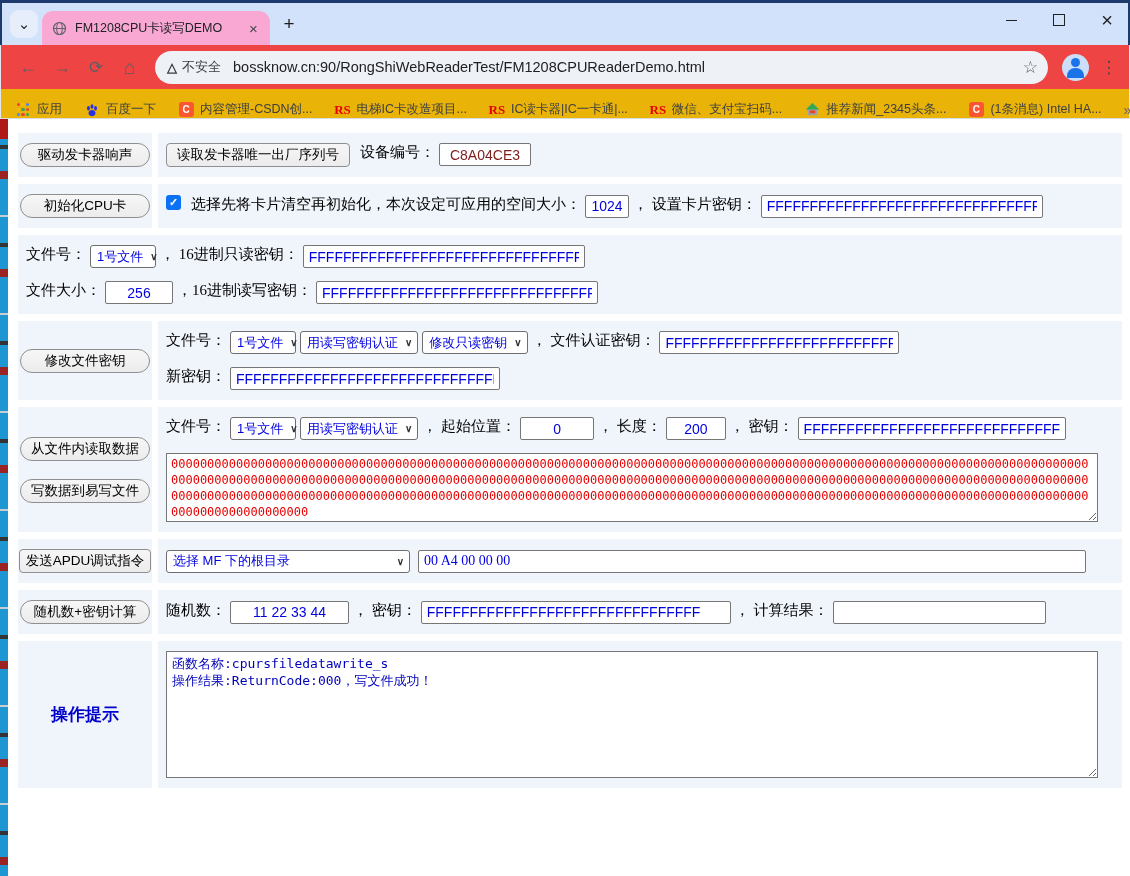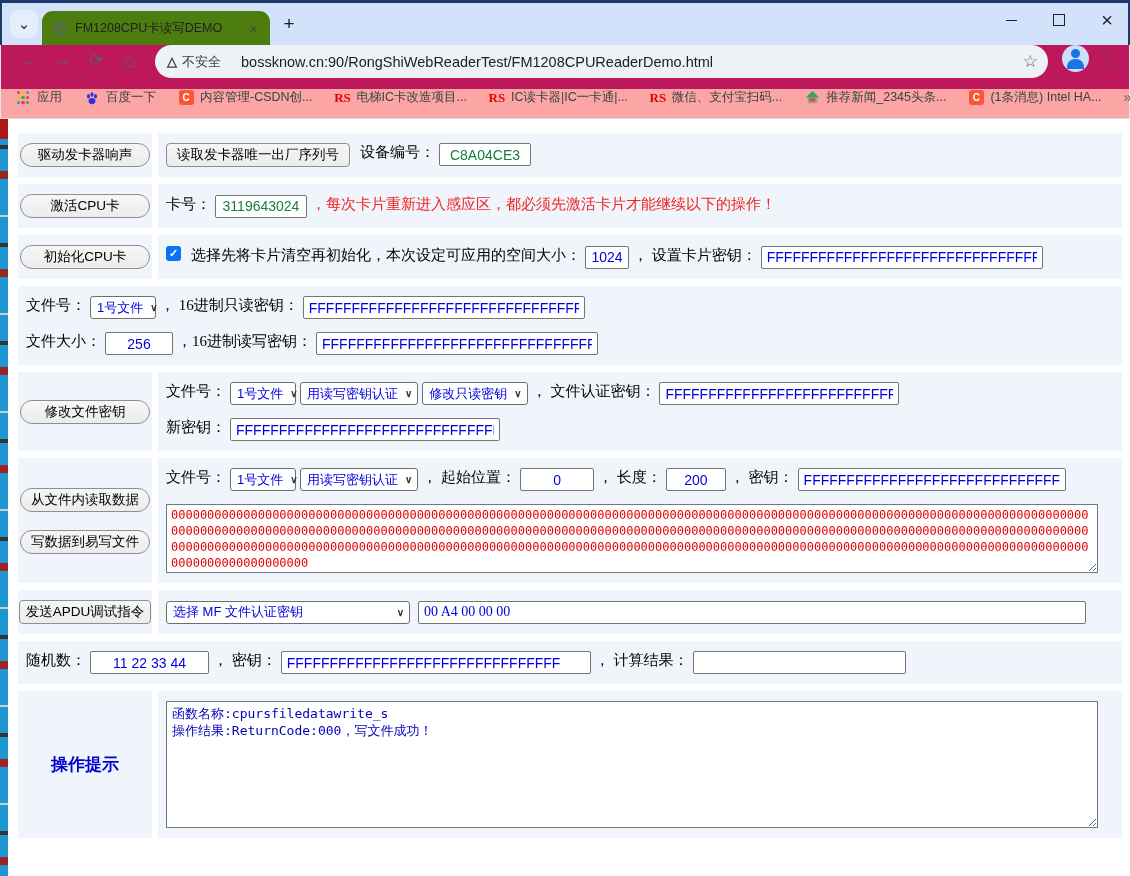--- a/index.html
+++ b/index.html
@@ -3,52 +3,52 @@
 <meta charset="utf-8">
 <style>
   * { margin:0; padding:0; box-sizing:border-box; }
   html,body { width:1130px; height:876px; overflow:hidden; }
   body { font-family:"Liberation Sans",sans-serif; background:#fff; border-top:3px solid #1d3a6e; position:relative; }
 
   
   .tabstrip { height:42px; background:#d3e2fb; display:flex; align-items:flex-end; padding-left:8px; border-left:2px solid #1d3a6e; border-right:2px solid #1d3a6e; position:relative; }
   .tab-search { width:28px; height:28px; border-radius:9px; background:#e6eefc; display:flex; align-items:center; justify-content:center; margin:0 4px 7px 0; color:#1f1f1f; font-size:12px; }
   .tab-search::before { content:"⌄"; font-size:15px; line-height:10px; }
-  .tab { width:228px; height:34px; background:#4d7c0f; border-radius:11px 11px 0 0; display:flex; align-items:center; padding:0 8px 0 10px; gap:8px; }
+  .tab { width:228px; height:34px; background:#f9a8d4; border-radius:11px 11px 0 0; display:flex; align-items:center; padding:0 8px 0 10px; gap:8px; }
   .tab-title { font-size:12.5px; color:#202124; white-space:nowrap; overflow:hidden; flex:1; }
   .tab-close { color:#45494d; font-size:15px; width:17px; height:17px; display:flex; align-items:center; justify-content:center; border-radius:50%; }
   .tab-close::before { content:"×"; }
   .newtab { width:26px; height:26px; margin:0 0 8px 6px; display:flex; align-items:center; justify-content:center; color:#1f1f1f; }
   .newtab::before { content:"+"; font-size:19px; font-weight:300; }
   .wincontrols { position:absolute; right:10px; top:6px; display:flex; gap:26px; align-items:center; }
   .wc { width:22px; height:22px; display:flex; align-items:center; justify-content:center; color:#202124; }
   .wc-min::before { content:""; width:11px; border-top:1.4px solid #202124; display:block; }
   .wc-max::before { content:""; width:10px; height:10px; border:1.4px solid #202124; display:block; }
   .wc-close::before { content:"×"; font-size:20px; font-weight:300; }
 
-  .toolbar { height:44px; background:#be185d; display:flex; padding:0 8px 0 12px; gap:4px; border-left:1px solid #e3e6ea; border-right:1px solid #e3e6ea; }
+  .toolbar { height:44px; background:#ef4444; display:flex; align-items:center; padding:0 8px 0 12px; gap:4px; border-left:1px solid #e3e6ea; border-right:1px solid #e3e6ea; }
   .tool-ic { width:30px; height:30px; display:flex; align-items:center; justify-content:center; color:#5a5f66; font-size:18px; border-radius:50%; flex:0 0 auto; }
   .ic-back::before { content:"←"; }
   .ic-fwd::before { content:"→"; }
   .ic-reload::before { content:"⟳"; font-size:17px; }
   .ic-home::before { content:"⌂"; font-size:20px; }
   .addressbar { flex:1; height:33px; background:#eef1f6; border-radius:17px; display:flex; align-items:center; padding:0 10px 0 12px; margin:0 6px; min-width:0; }
   .sec-chip { display:flex; align-items:center; gap:5px; color:#3c4043; font-size:13px; white-space:nowrap; }
   .warn-tri { color:#3c4043; font-size:13px; }
   .warn-tri::before { content:"△"; font-weight:bold; }
-  .url { font-size:14.5px; color:#202124; margin-left:20px; white-space:nowrap; overflow:hidden; flex:1; }
+  .url { font-size:14.5px; color:#202124; margin-left:12px; white-space:nowrap; overflow:hidden; flex:1; }
   .star { margin-left:8px; color:#565b61; font-size:17px; }
   .star::before { content:"☆"; }
   .avatar { width:27px; height:27px; border-radius:50%; background:#cbdffb; position:relative; margin:0 4px; flex:0 0 auto; }
   .avatar::before { content:""; position:absolute; width:9px; height:9px; border-radius:50%; background:#1a73e8; left:9px; top:4px; }
   .avatar::after { content:""; position:absolute; width:17px; height:10px; border-radius:8px 8px 0 0; background:#1a73e8; left:5px; top:14px; }
   .menu-dots { width:24px; height:28px; display:flex; align-items:center; justify-content:center; color:#45494d; }
   .menu-dots::before { content:"⋮"; font-size:17px; }
 
-  .bookmarks { height:29px; background:#fca5a5; display:flex; align-items:flex-start; padding:0 14px; gap:22px; border-left:1px solid #e3e6ea; border-right:1px solid #e3e6ea; }
+  .bookmarks { height:29px; background:#eab308; display:flex; align-items:flex-end; padding:0 14px; gap:22px; border-left:1px solid #e3e6ea; border-right:1px solid #e3e6ea; }
   .bm { display:flex; align-items:center; gap:6px; font-size:12.5px; color:#3c4043; white-space:nowrap; }
   .bm-ico { width:16px; height:16px; display:flex; align-items:center; justify-content:center; flex:0 0 auto; }
   .ico-grid { width:13px; height:13px; display:grid; grid-template-columns:repeat(3,1fr); gap:1.5px; }
   .ico-grid b { border-radius:50%; }
   .ico-csdn { width:15px; height:15px; background:#fc5531; border-radius:3px; color:#fff; font-size:10px; font-weight:bold; display:flex; align-items:center; justify-content:center; }
   .ico-csdn::before { content:"C"; }
   .ico-rs { color:#e60000; font-weight:bold; font-size:13px; font-family:"Liberation Serif",serif; }
   .ico-rs::before { content:"RS"; }
   .bm-overflow { margin-left:auto; color:#5f6368; font-size:14px; }
   .bm-overflow::before { content:"»"; }
@@ -66,21 +66,21 @@
   .cell-r { flex:1; display:flex; flex-direction:column; justify-content:center; gap:13px; padding:10px 12px 10px 8px; min-width:0; }
   .line { display:flex; align-items:flex-start; gap:4px; flex-wrap:nowrap; }
 
   .btn { background:linear-gradient(#f6f6f6,#ececec); border:1px solid #8f8f8f; border-radius:4px; height:24px; padding:0 10px; font:13.5px "Liberation Sans",sans-serif; color:#000; display:inline-flex; align-items:center; justify-content:center; white-space:nowrap; cursor:default; }
   .btn-w { width:130px;border-radius:12px; }
 
   .lbl { font-family:"Liberation Serif",serif; font-size:15px; color:#000; white-space:nowrap; }
   .lbl-red { color:#f02424; }
   .inp { border:1px solid #767676; background:#fff; height:23px; font:14px "Liberation Sans",sans-serif; padding:0 5px; border-radius:2px; }
   .t-center { text-align:center; }
-  .t-red { color:#15803d; }
+  .t-red { color:#7f1d1d; }
   .t-blue { color:#0000e0; }
   .sel { display:inline-flex; align-items:center; justify-content:space-between; border:1px solid #6e6e6e; background:#fff; height:23px; padding:0 5px 0 6px; font:13px "Liberation Sans",sans-serif; color:#0000e0; border-radius:3px; white-space:nowrap; gap:7px; }
   .sel::after { content:"∨"; color:#333; font-size:10px; font-weight:bold; }
   .checkbox { width:15px; height:15px; background:#0b72f5; border-radius:3px; display:inline-flex; align-items:center; justify-content:center; color:#fff; font-size:11px; flex:0 0 auto; }
   .checkbox::before { content:"✓"; font-weight:bold; }
 
   textarea { border:1px solid #767676; background:#fff; resize:both; }
   .ta-data { width:932px; height:69px; font:12px "DejaVu Sans Mono",monospace; color:#e80000; line-height:16px; padding:2px 4px; overflow:hidden; }
   .ta-log { width:932px; height:127px; font:13px "DejaVu Sans Mono",monospace; color:#0000bb; line-height:17px; padding:3px 5px; overflow:hidden; }
   .log-title { font-family:"Liberation Serif",serif; font-weight:bold; font-size:17px; color:#0000cc; }
@@ -205,32 +205,20 @@
     </div>
     <div class="cell cell-r">
       <div class="line">
         <button class="btn">读取发卡器唯一出厂序列号</button>
         <span class="lbl" style="margin-left:6px">设备编号：</span>
         <input class="inp t-center t-red" style="width: 92px;" value="C8A04CE3">
       </div>
     </div>
   </div>
 
-  <div class="frow">
-    <div class="cell cell-l">
-      <button class="btn btn-w">激活CPU卡</button>
-    </div>
-    <div class="cell cell-r">
-      <div class="line">
-        <span class="lbl">卡号：</span>
-        <input class="inp t-center t-red" style="width: 92px;" value="3119643024">
-        <span class="lbl lbl-red">，每次卡片重新进入感应区，都必须先激活卡片才能继续以下的操作！</span>
-      </div>
-    </div>
-  </div>
 
   <div class="frow">
     <div class="cell cell-l">
       <button class="btn btn-w">初始化CPU卡</button>
     </div>
     <div class="cell cell-r">
       <div class="line">
         <span class="checkbox"></span>
         <span class="lbl" style="margin-left:6px">选择先将卡片清空再初始化，本次设定可应用的空间大小：</span>
         <input class="inp t-center t-blue" style="width: 44px;" value="1024">
@@ -312,28 +300,31 @@
     </div>
   </div>
 
   <div class="frow">
     <div class="cell cell-l">
       <button class="btn" style="width:132px; padding:0 16px">发送APDU调试指令</button>
     </div>
     <div class="cell cell-r">
       <div class="line">
         <span class="sel" style="width:244px">
-            <span>选择 MF 文件认证密钥</span>
+            <span>选择 MF 下的根目录</span>
           </span>
         <input class="inp t-blue" style="width: 668px; margin-left: 4px; font-family: Liberation Serif, serif;" value="00 A4 00 00 00">
       </div>
     </div>
   </div>
 
   <div class="frow">
+    <div class="cell cell-l">
+      <button class="btn btn-w">随机数+密钥计算</button>
+    </div>
     <div class="cell cell-r">
       <div class="line">
         <span class="lbl">随机数：</span>
         <input class="inp t-center t-blue" style="width: 119px;" value="11 22 33 44">
         <span class="lbl">， 密钥：</span>
         <input class="inp t-blue" style="width: 310px;" value="FFFFFFFFFFFFFFFFFFFFFFFFFFFFFFFF">
         <span class="lbl">， 计算结果：</span>
         <input class="inp t-blue" style="width: 213px;">
       </div>
     </div>

